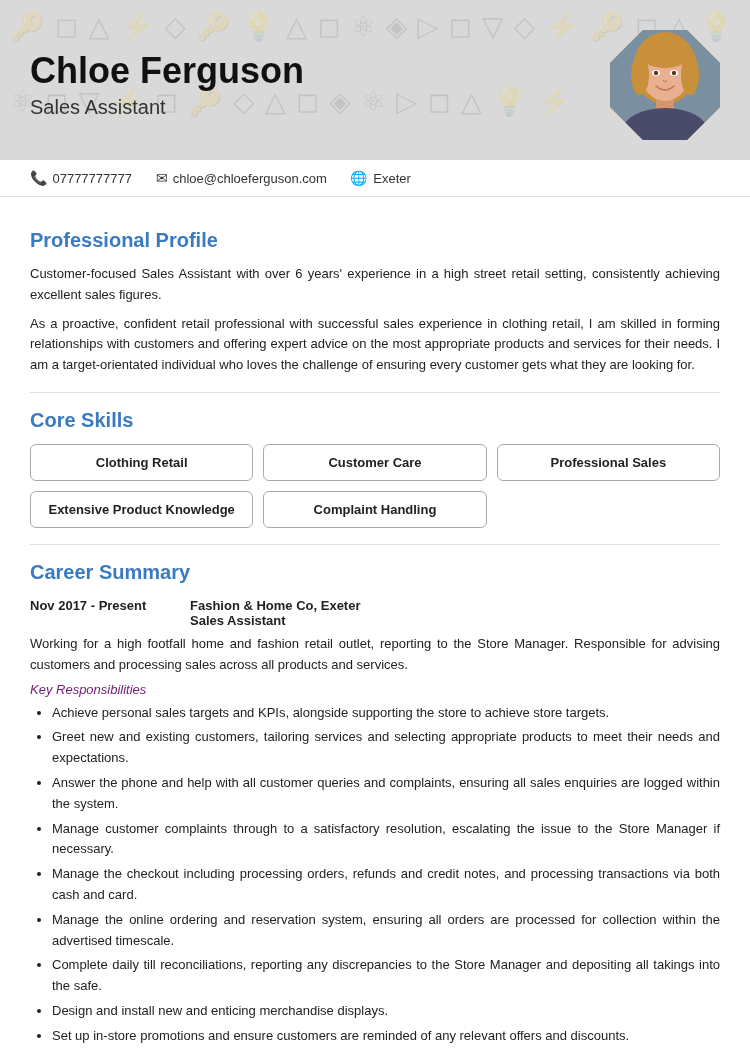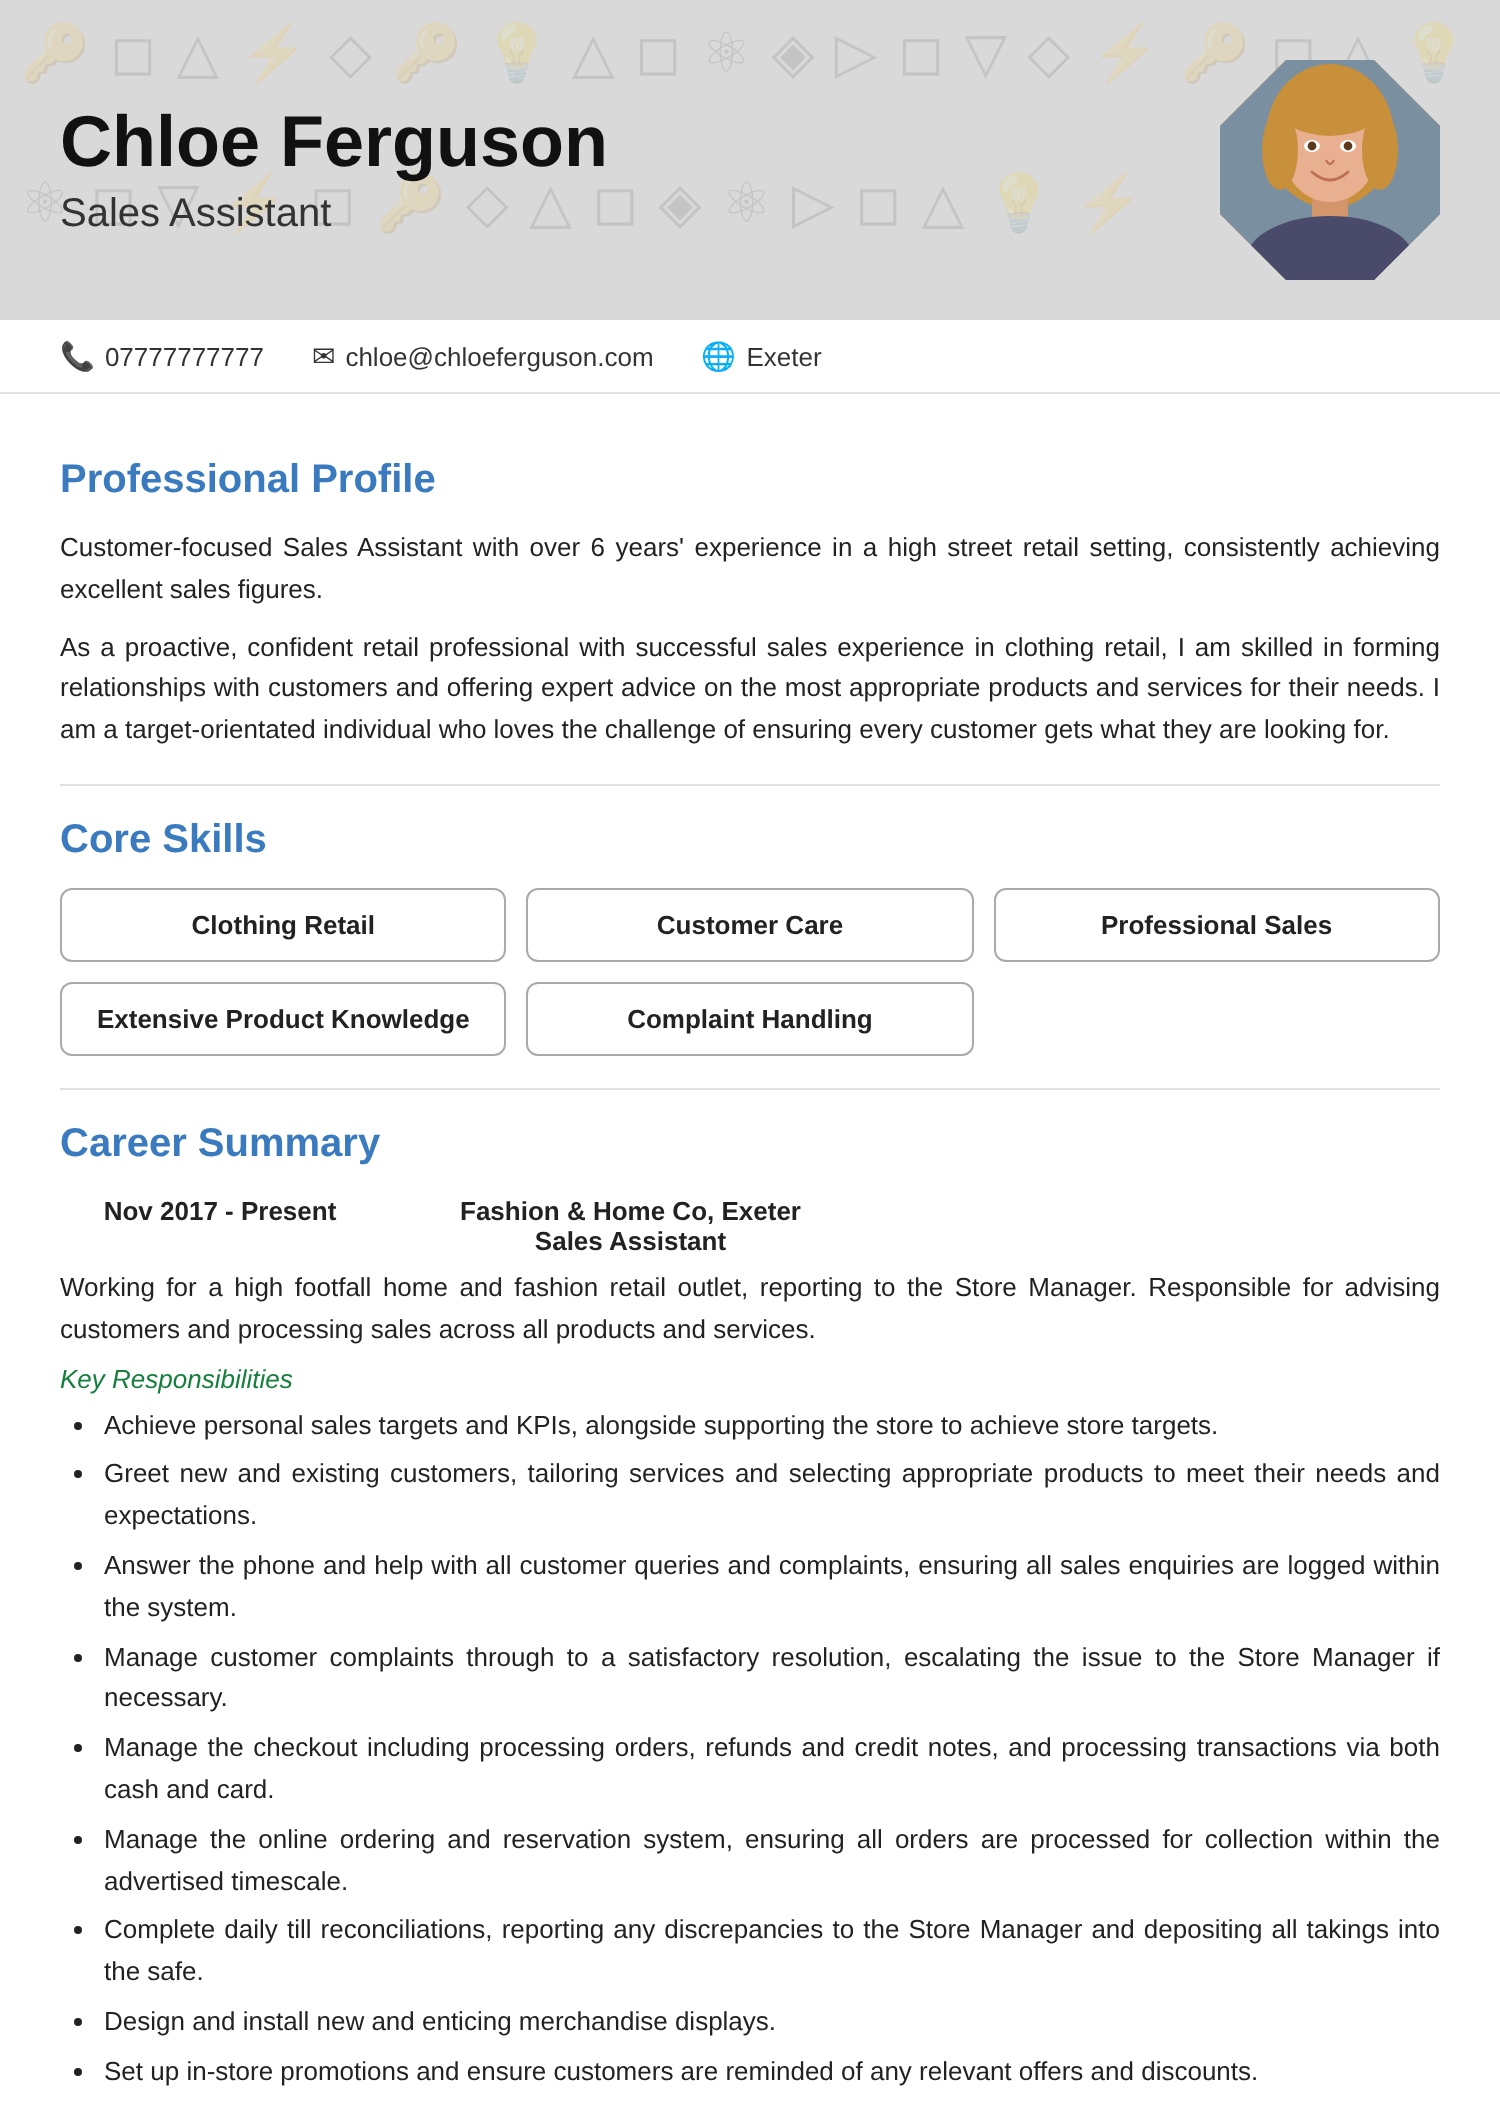--- a/index.html
+++ b/index.html
@@ -141,24 +141,22 @@
       color: #222;
       background: #fff;
     }
 
     
     .career-section {
       margin-top: 4px;
     }
     .job-header {
       display: flex;
-      gap: 40px;
       margin-bottom: 6px;
       margin-top: 14px;
-      text-align: center;
     }
     .job-dates {
       font-weight: 700;
       font-size: 13px;
       min-width: 160px;
     }
     .job-info {
       font-weight: 700;
       font-size: 13px;
     }
@@ -172,21 +170,21 @@
       font-size: 13px;
       line-height: 1.6;
       color: #222;
       margin-bottom: 6px;
       text-align: justify;
     }
     .key-resp-label {
       font-style: italic;
       font-size: 13px;
       margin-bottom: 6px;
-      color: #15803d;
+      color: #701a75;
     }
     .resp-list {
       padding-left: 22px;
       font-size: 13px;
       line-height: 1.6;
       color: #222;
     }
     .resp-list li {
       margin-bottom: 4px;
       text-align: justify;

